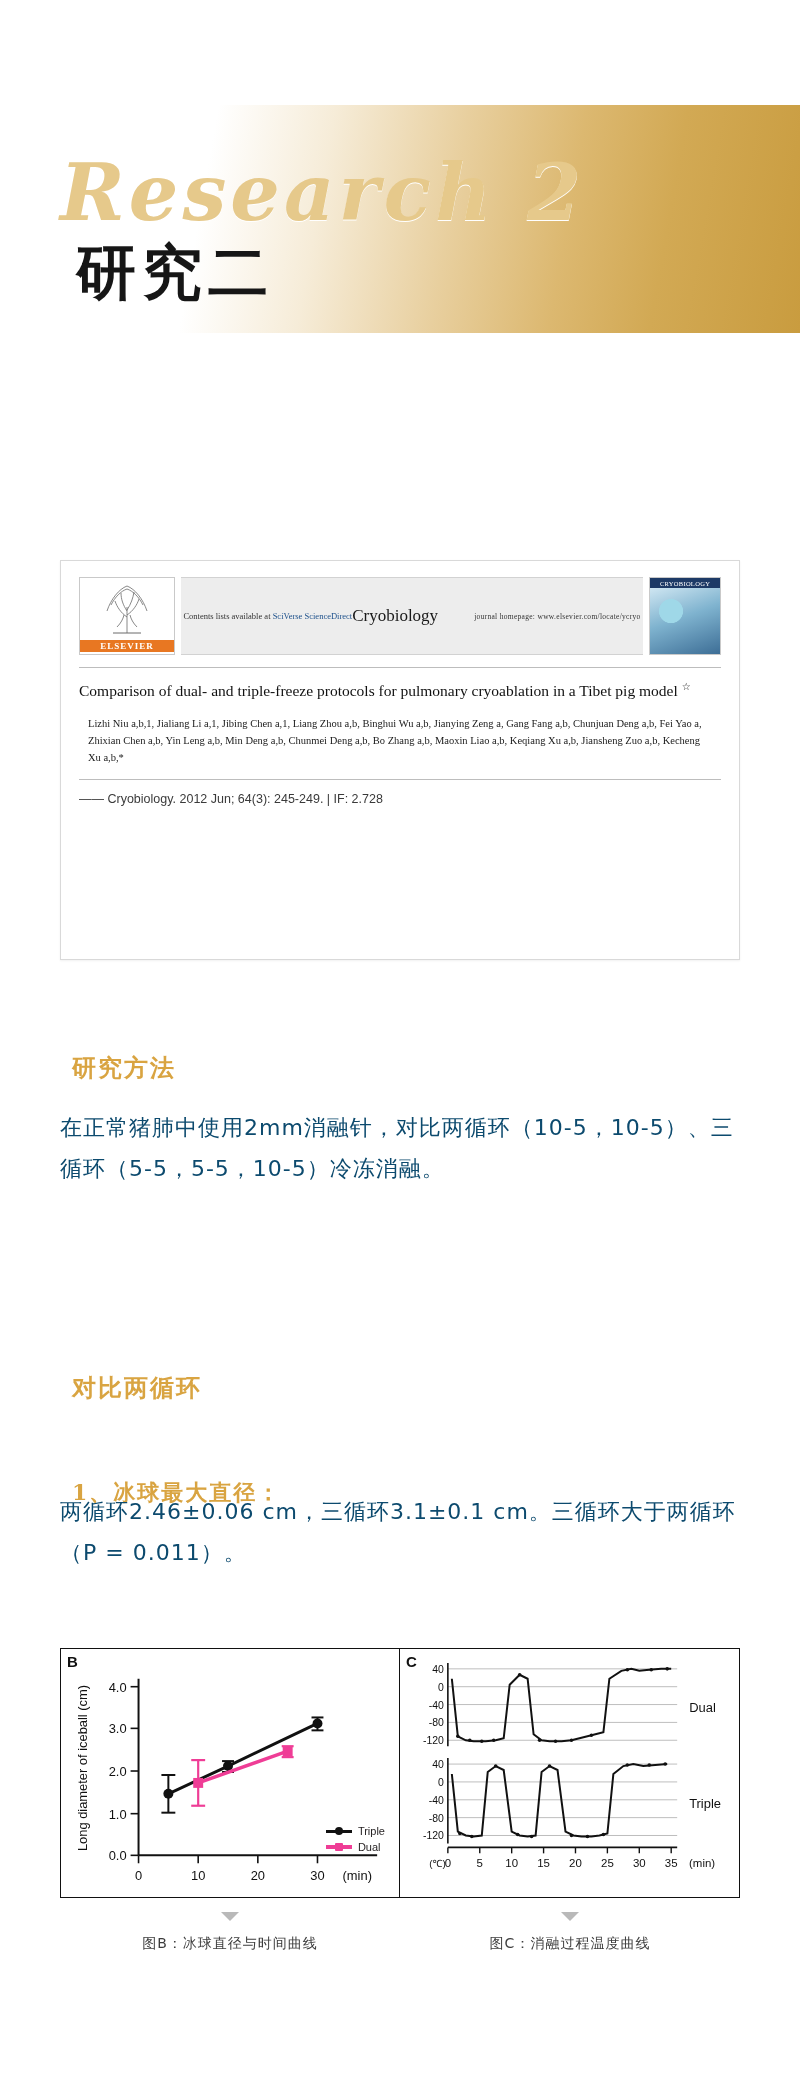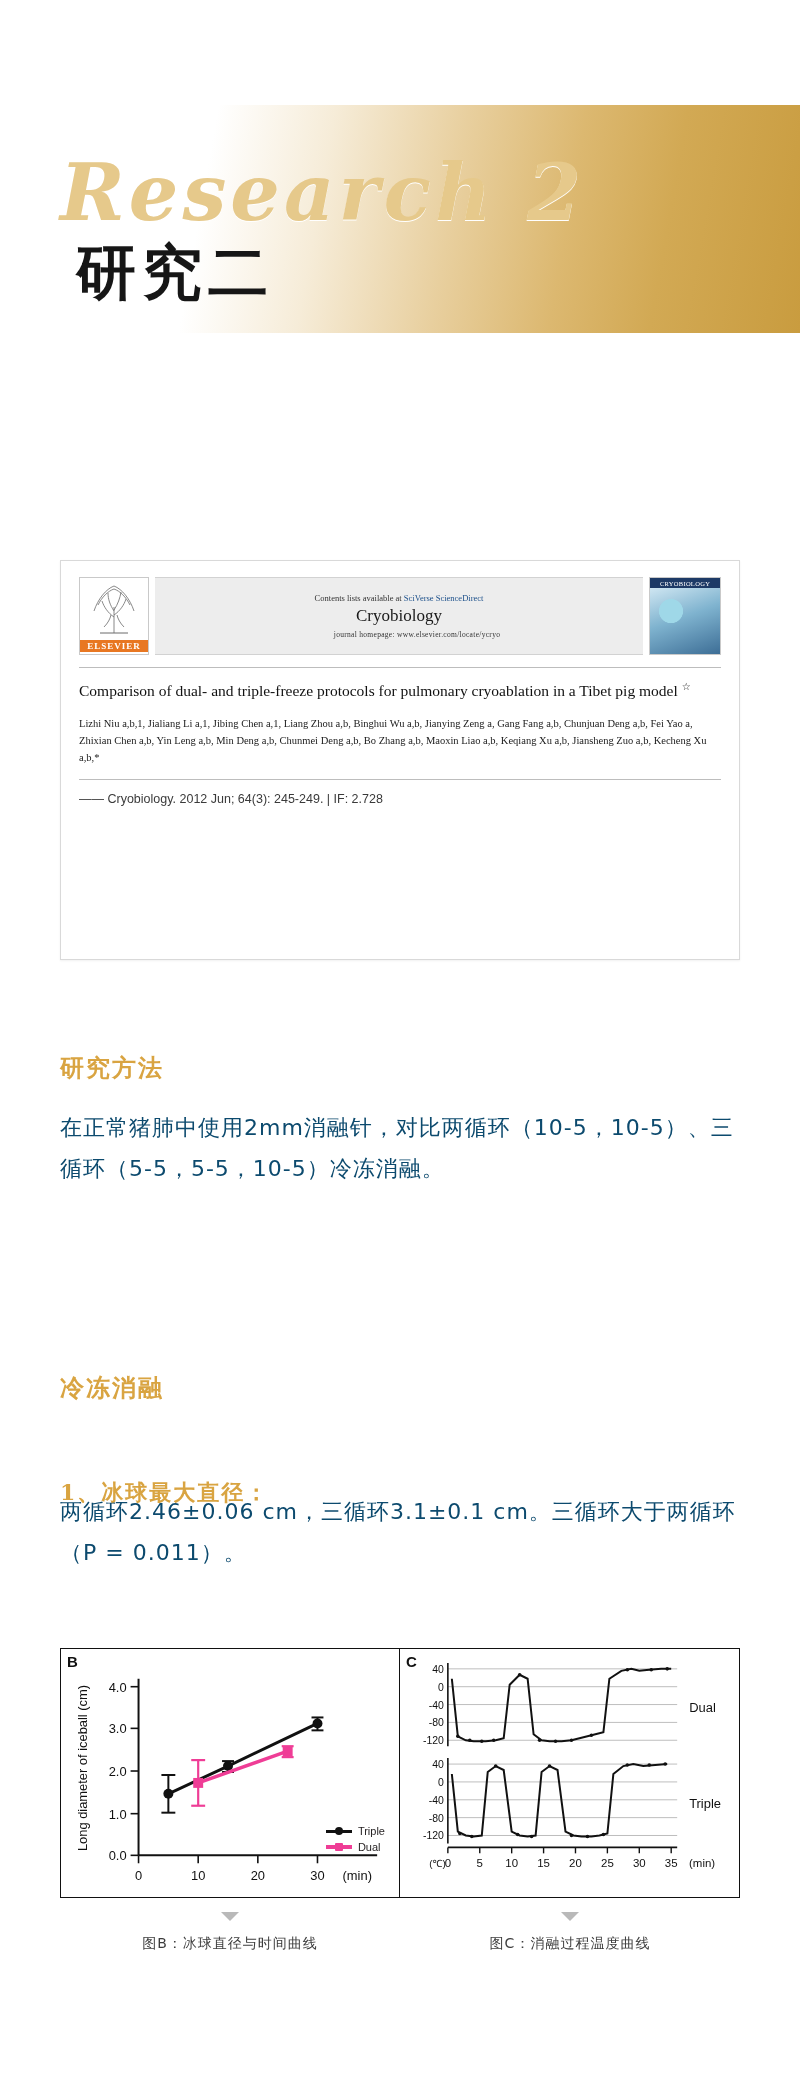--- a/index.html
+++ b/index.html
@@ -62,21 +62,21 @@
     border:1px solid #d9d9d9;
     box-shadow:0 1px 2px rgba(0,0,0,0.06);
     padding:16px 18px 10px 18px;
   }
   .journal-head {
     display:flex;
     align-items:stretch;
     height:78px;
   }
   .elsevier-box {
-    width:70px;
+    width:96px;
     border:1px solid #c9c9c9;
     background:#fff;
     display:flex;
     flex-direction:column;
     align-items:center;
     justify-content:flex-end;
     padding-bottom:2px;
     overflow:hidden;
   }
   .tree {
@@ -95,21 +95,21 @@
     padding:1px 0;
     font-weight:bold;
   }
   .journal-mid {
     flex:1;
     background:#ededed;
     border-top:1px solid #d2d2d2;
     border-bottom:1px solid #d2d2d2;
     margin:0 6px;
     display:flex;
-    flex-direction:column;
+    flex-direction:row;
     align-items:center;
     justify-content:center;
     text-align:center;
     padding:4px 0;
   }
   .contents-line {
     font-family:"Liberation Serif", serif;
     font-size:8.5px;
     color:#333;
   }
@@ -160,33 +160,33 @@
     line-height:1.45;
     color:#111;
     margin:0 0 12px 0;
   }
   .paper-title .star { font-size:10px; vertical-align:super; }
   .authors {
     font-family:"Liberation Serif", serif;
     font-size:10.5px;
     line-height:1.65;
     color:#1a1a1a;
-    margin:0;
+    margin:9px;
   }
   .cite {
     font-family:"Liberation Sans", sans-serif;
     font-size:12.5px;
     color:#3a3a3a;
     margin-top:6px;
   }
 
   
   .sec-head {
     position:absolute;
-    left:60px;
+    left:72px;
     font-family:"DejaVu Serif", serif;
     font-weight:bold;
     font-size:24px;
     letter-spacing:2px;
     color:#d9a441;
   }
   .sec-head.small {
     font-size:22px;
     margin-top:40px;
   }
@@ -330,21 +330,21 @@
   <div class="authors">Lizhi Niu a,b,1, Jialiang Li a,1, Jibing Chen a,1, Liang Zhou a,b, Binghui Wu a,b, Jianying Zeng a, Gang Fang a,b, Chunjuan Deng a,b, Fei Yao a, Zhixian Chen a,b, Yin Leng a,b, Min Deng a,b, Chunmei Deng a,b, Bo Zhang a,b, Maoxin Liao a,b, Keqiang Xu a,b, Jiansheng Zuo a,b, Kecheng Xu a,b,*</div>
 
   <hr class="rule">
 
   <div class="cite">—— Cryobiology. 2012 Jun; 64(3): 245-249. | IF: 2.728</div>
 </div>
 
 <div class="sec-head" id="method-head">研究方法</div>
 <div class="para" id="method-text">在正常猪肺中使用2mm消融针，对比两循环（10-5，10-5）、三循环（5-5，5-5，10-5）冷冻消融。</div>
 
-<div class="sec-head" id="result-head">冷冻消融</div>
+<div class="sec-head" id="result-head">对比两循环</div>
 <div class="sec-head small" id="sub1-head">1、冰球最大直径：</div>
 <div class="para" id="result-text">两循环2.46±0.06 cm，三循环3.1±0.1 cm。三循环大于两循环（P = 0.011）。</div>
 
 <div class="figure-wrap">
 
   <div class="fig-panel fig-b">
     <div class="panel-letter">B</div>
     <svg width="100%" height="100%" viewBox="0 0 340 250" preserveAspectRatio="none">
 
       <line x1="78" y1="30" x2="78" y2="208" stroke="#111" stroke-width="2"></line>

